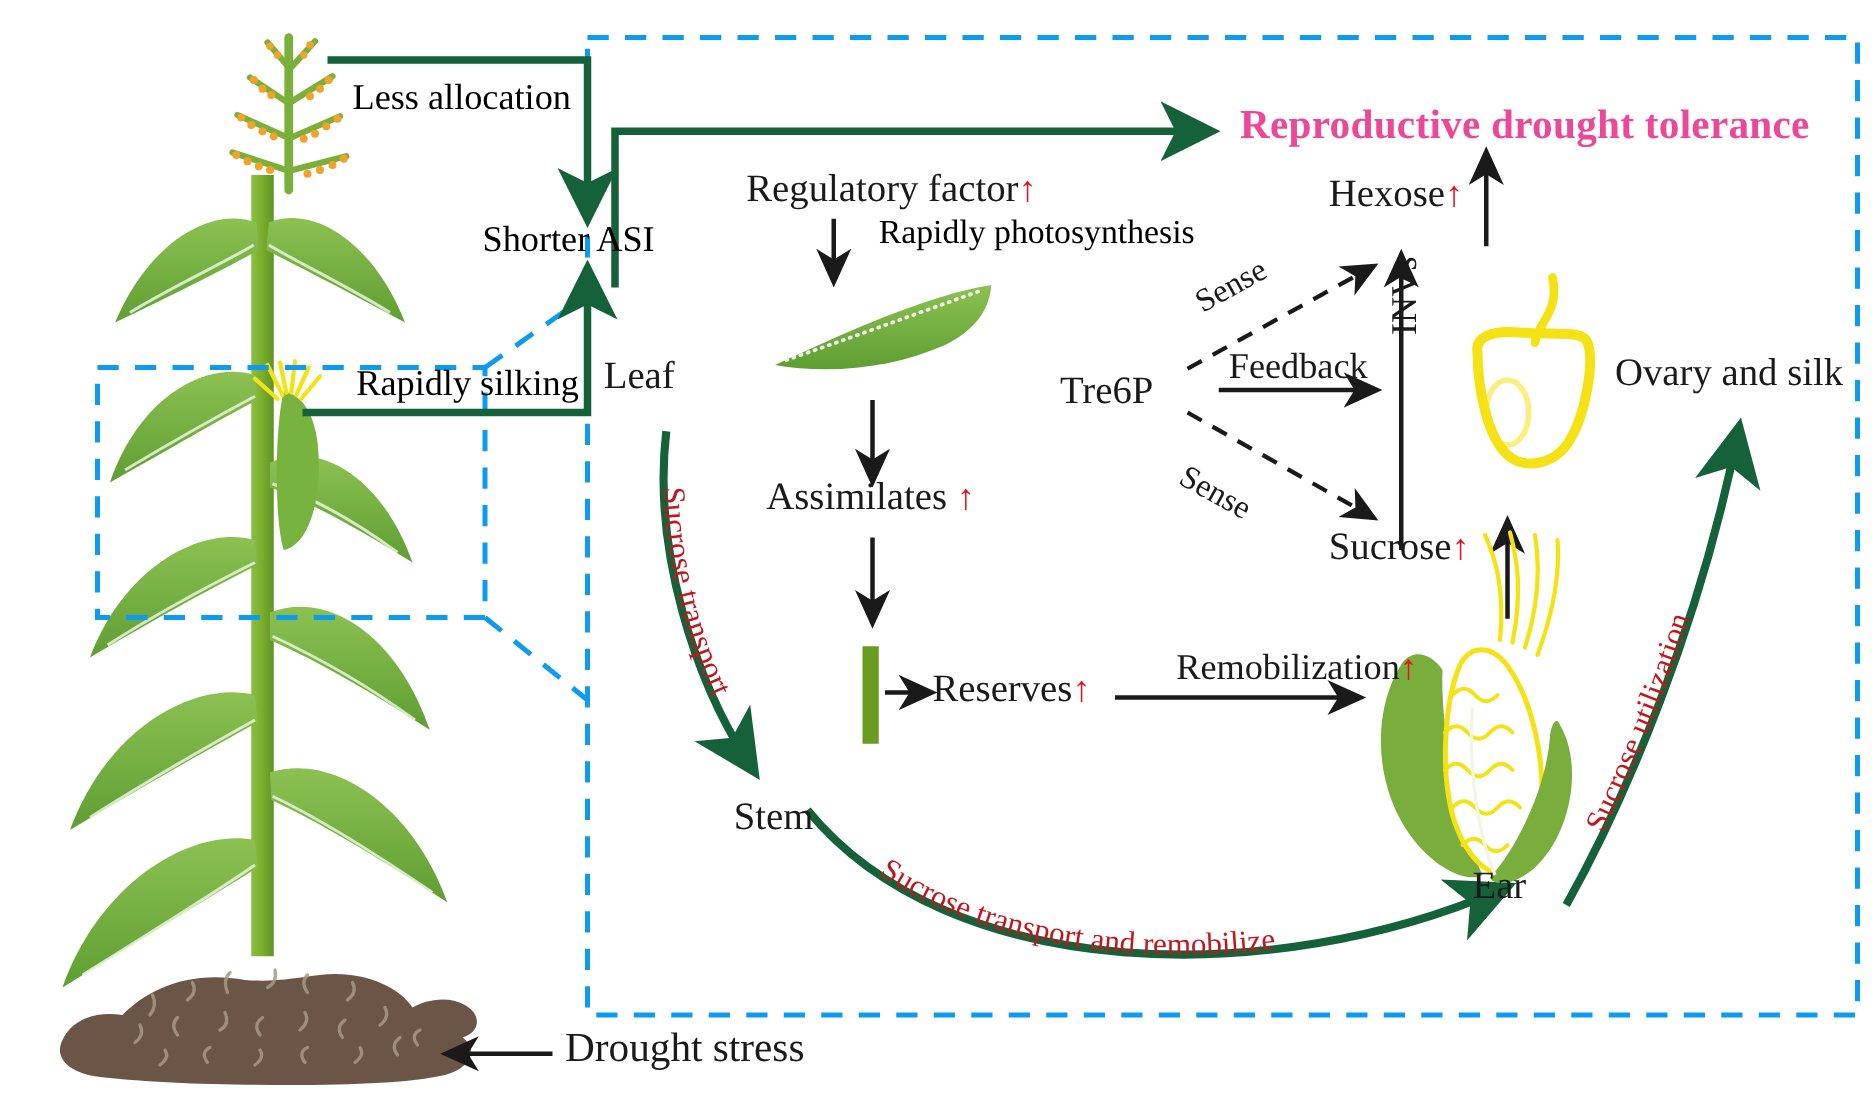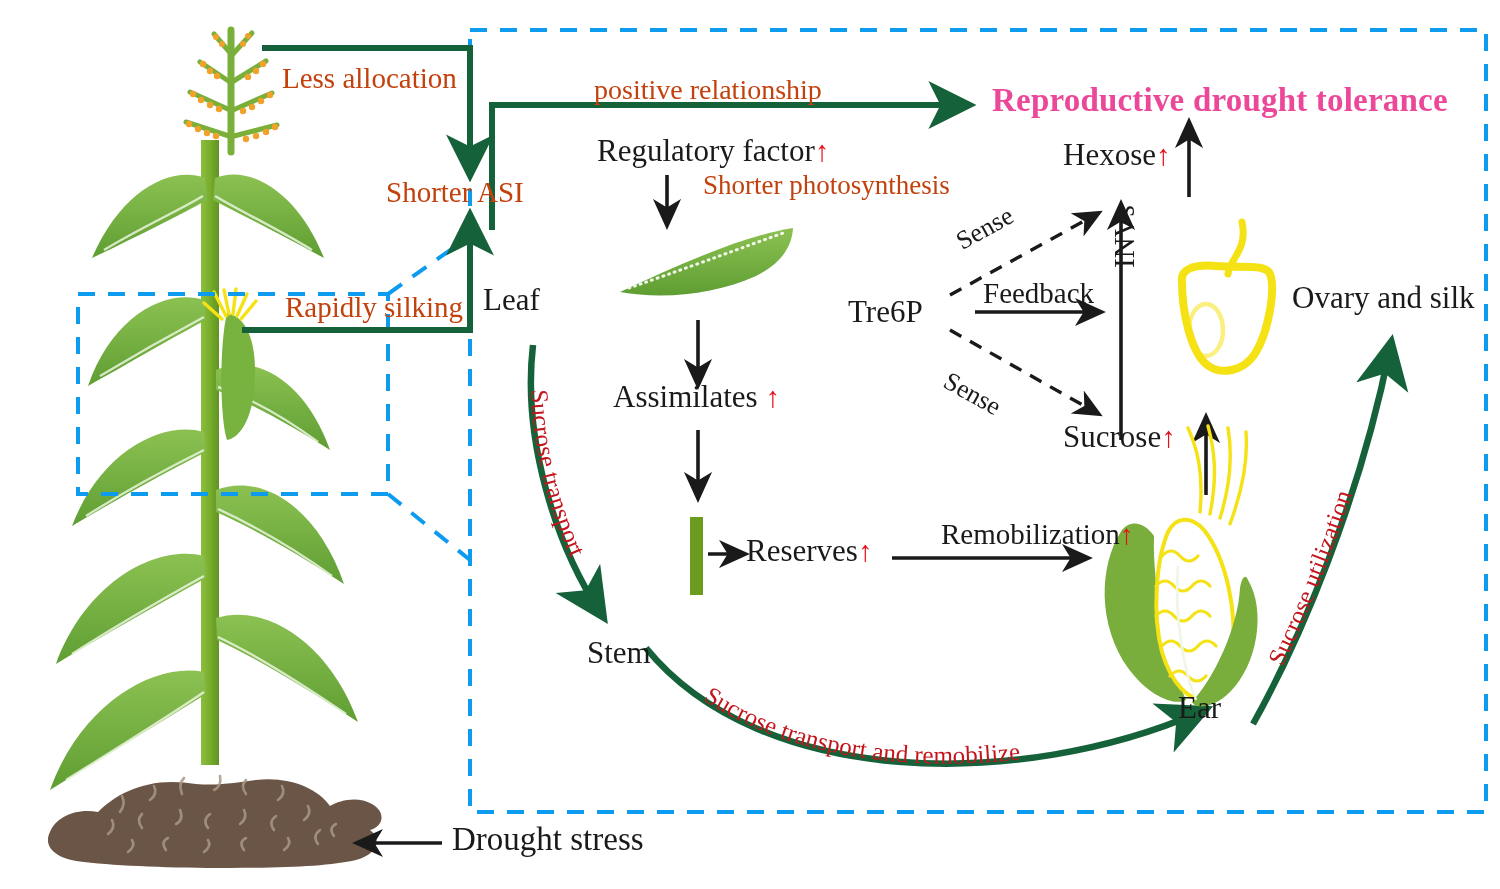--- a/index.html
+++ b/index.html
@@ -1,21 +1,21 @@
 <!DOCTYPE html>
 <html><head>
 <meta charset="utf-8">
 <style>
   html,body{margin:0;padding:0;background:#fff;}
   body{width:1500px;height:889px;overflow:hidden;
        font-family:"Liberation Serif","DejaVu Serif",serif;}
   #stage{position:relative;width:1500px;height:889px;background:#ffffff;}
   svg.layer{position:absolute;left:0;top:0;width:1500px;height:889px;}
   .lbl{position:absolute;white-space:nowrap;line-height:1;}
-  .red{color:#c2410c;}
+  .red{color:#000000;}
   .black{color:#1a1a1a;}
   .title{color:#ec4899;font-weight:bold;}
   .up{color:#e8101a;font-weight:bold;}
 </style>
 </head>
 <body>
 
 <div id="stage">
 
   <svg class="layer" viewBox="0 0 1500 889">
@@ -239,29 +239,28 @@
                C1214,678 1238,628 1240,588 C1242,576 1246,574 1248,580 Z" fill="#79ad3c"></path>
       <path d="M1196,700 C1184,672 1174,618 1178,566" stroke="#eef7e4" stroke-width="2.6" fill="none"></path>
     </g>
   </svg>
 
   <div class="lbl red" style="left:282px;top:64px;font-size:29px;">Less allocation</div>
   <div class="lbl red" style="left:386px;top:178px;font-size:29px;">Shorter ASI</div>
   <div class="lbl red" style="left:285px;top:293px;font-size:29px;">Rapidly silking</div>
   <div class="lbl black" style="left:452px;top:823px;font-size:33px;">Drought stress</div>
 
-  <div class="lbl red" style="left:594px;top:76px;font-size:28px;">positive relationship</div>
 
   <div class="lbl title" style="left:992px;top:84px;font-size:33px;letter-spacing:.2px;">Reproductive drought tolerance</div>
 
   <div class="lbl black" style="left:597px;top:135px;font-size:31px;">
     <span>Regulatory factor</span><span class="up" style="font-size:29px;">↑</span>
   </div>
 
-  <div class="lbl red" style="left:703px;top:172px;font-size:27px;">Shorter photosynthesis</div>
+  <div class="lbl red" style="left:703px;top:172px;font-size:27px;">Rapidly photosynthesis</div>
 
   <div class="lbl black" style="left:483px;top:284px;font-size:31px;text-align:center;">Leaf</div>
 
   <div class="lbl black" style="left:613px;top:381px;font-size:31px;">
     <span>Assimilates</span> <span class="up" style="font-size:29px;">↑</span>
   </div>
 
   <div class="lbl black" style="left:746px;top:535px;font-size:31px;text-align:center;">
     <span>Reserves</span><span class="up" style="font-size:29px;">↑</span>
   </div>

